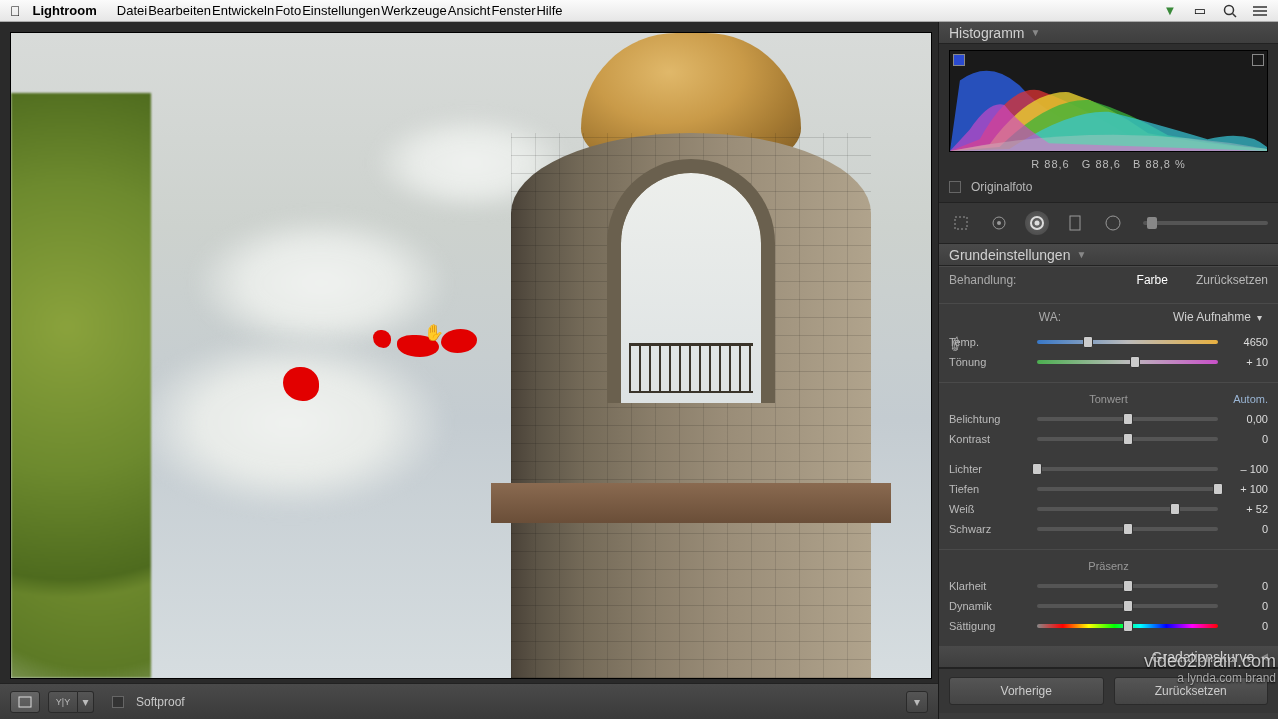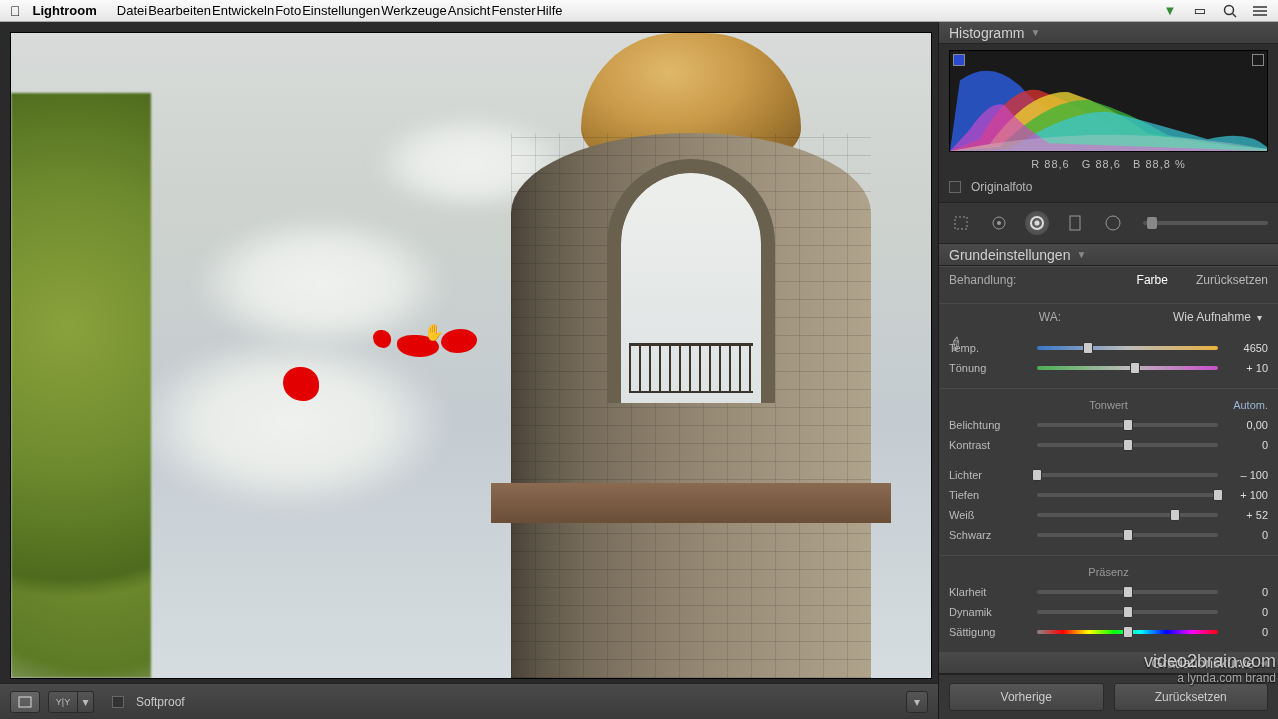--- a/index.html
+++ b/index.html
@@ -57,21 +57,21 @@
 .row .sld.sat{background:linear-gradient(90deg,#888 0%,#f00,#ff0,#0f0,#0ff,#00f,#f0f,#f00)}
 .row .thumb{position:absolute;top:-4px;width:10px;height:12px;background:#ccc;border:1px solid #333;border-radius:2px;transform:translateX(-5px)}
 .row .val{width:44px;text-align:right;font-size:11px;color:#ddd;font-variant-numeric:tabular-nums}
 .treat{display:flex;align-items:center;padding-bottom:6px}
 .treat .l{flex:1;color:#aaa}
 .treat .opt{margin-left:28px;cursor:pointer}
 .treat .opt.active{color:#fff}
 .subhead{text-align:center;color:#999;padding:4px 0;font-size:11px;position:relative}
 .subhead .auto{position:absolute;right:0;top:4px;color:#9ab5d4;cursor:pointer}
 .eyedrop{position:absolute;left:10px;top:30px;font-size:18px;transform:rotate(-35deg);color:#aaa}
-.wa-row{display:flex;align-items:center;justify-content:flex-end;gap:16px;margin-bottom:10px;position:relative;height:22px}
+.wa-row{display:flex;align-items:center;justify-content:flex-end;gap:16px;margin-bottom:4px;position:relative;height:22px}
 .wa-row .wlabel{color:#aaa;flex:1;text-align:center}
 .wa-combo{color:#d0d0d0;padding:2px 6px}
 .wa-combo::after{content:"▾";margin-left:6px;font-size:10px}
 .bsbtns{display:flex;gap:10px;padding:8px 10px;background:#363636;border-top:1px solid #222}
 .bsbtn{flex:1;height:28px;background:linear-gradient(#555,#444);border:1px solid #2a2a2a;border-radius:3px;display:flex;align-items:center;justify-content:center;color:#ccc;font-size:12px;cursor:pointer}
 .watermark{position:absolute;right:2px;bottom:34px;color:rgba(255,255,255,.75);font-size:18px;font-weight:400;text-align:right;line-height:1.1;text-shadow:0 1px 2px #000}
 .watermark .sub{font-size:12px;color:rgba(255,255,255,.6)}
 svg{display:block}
 </style>
 </head>

